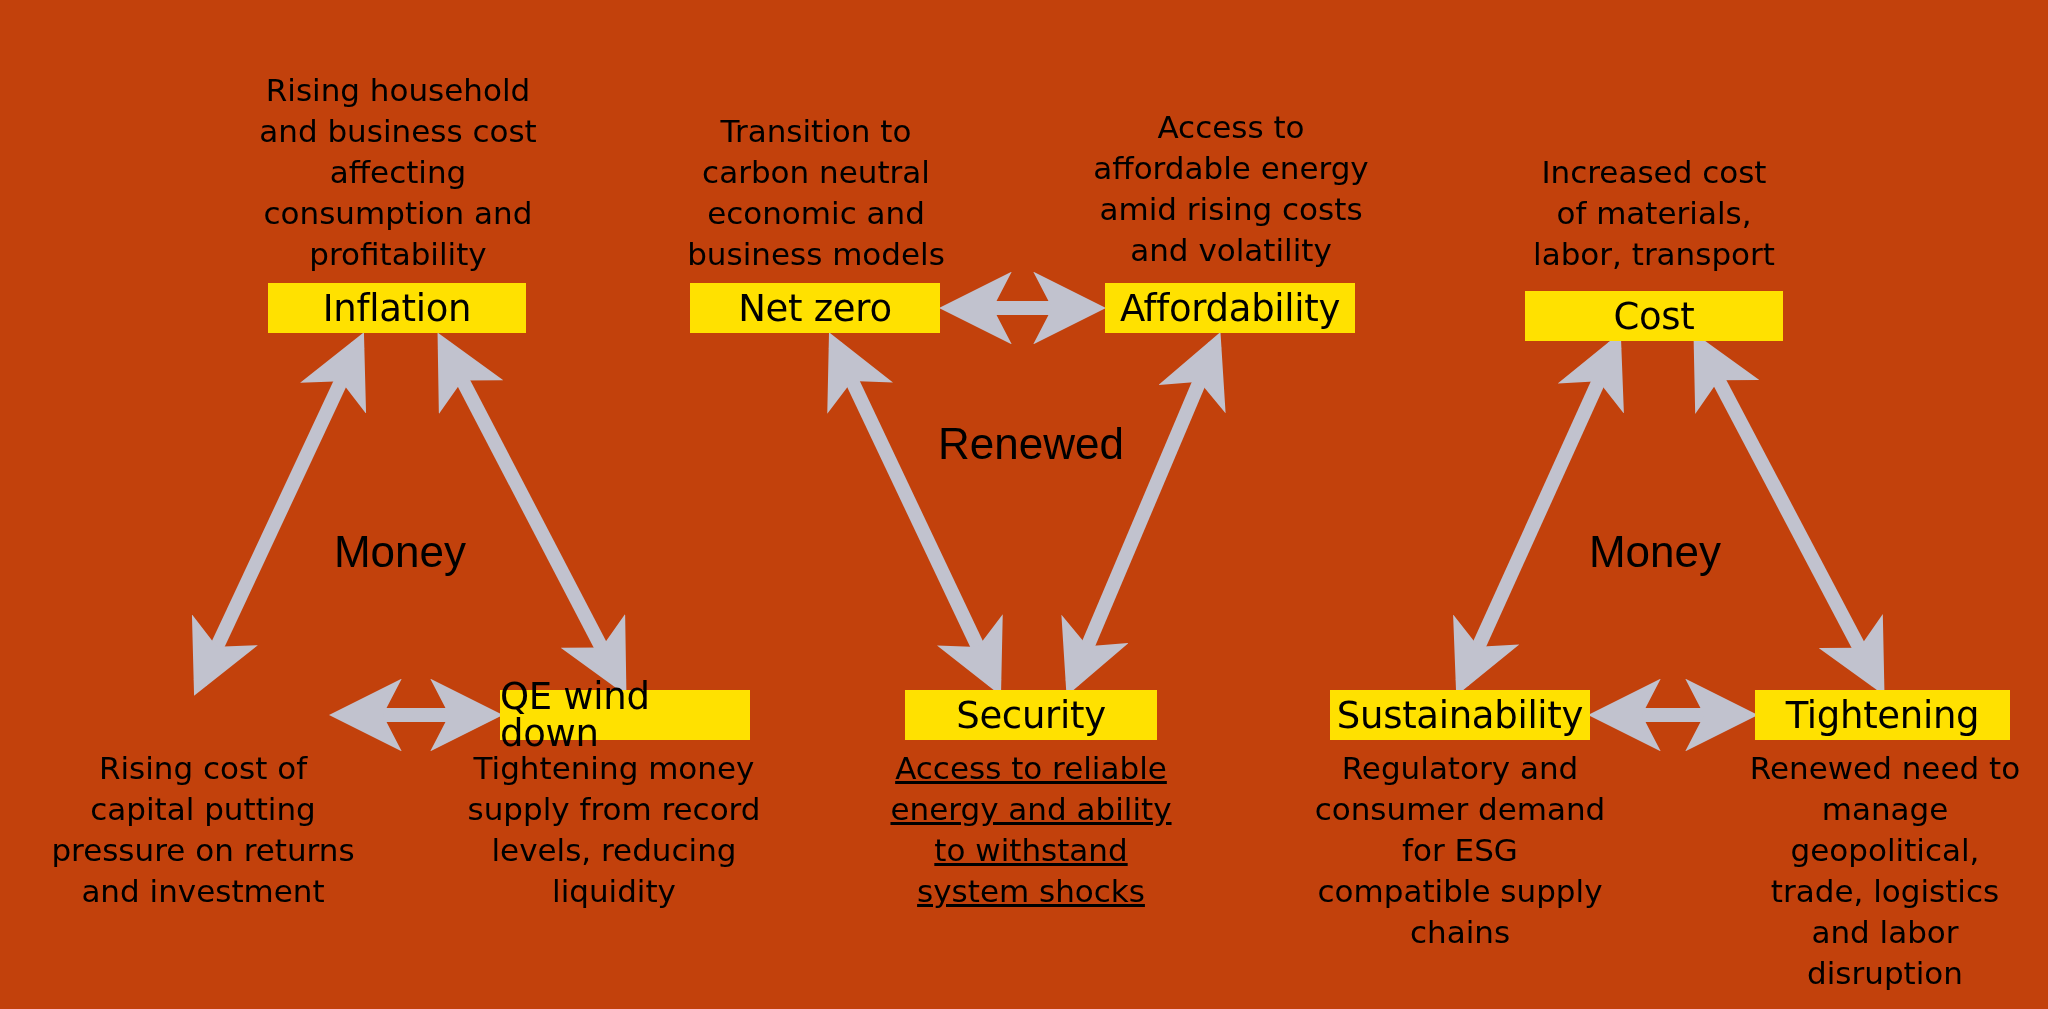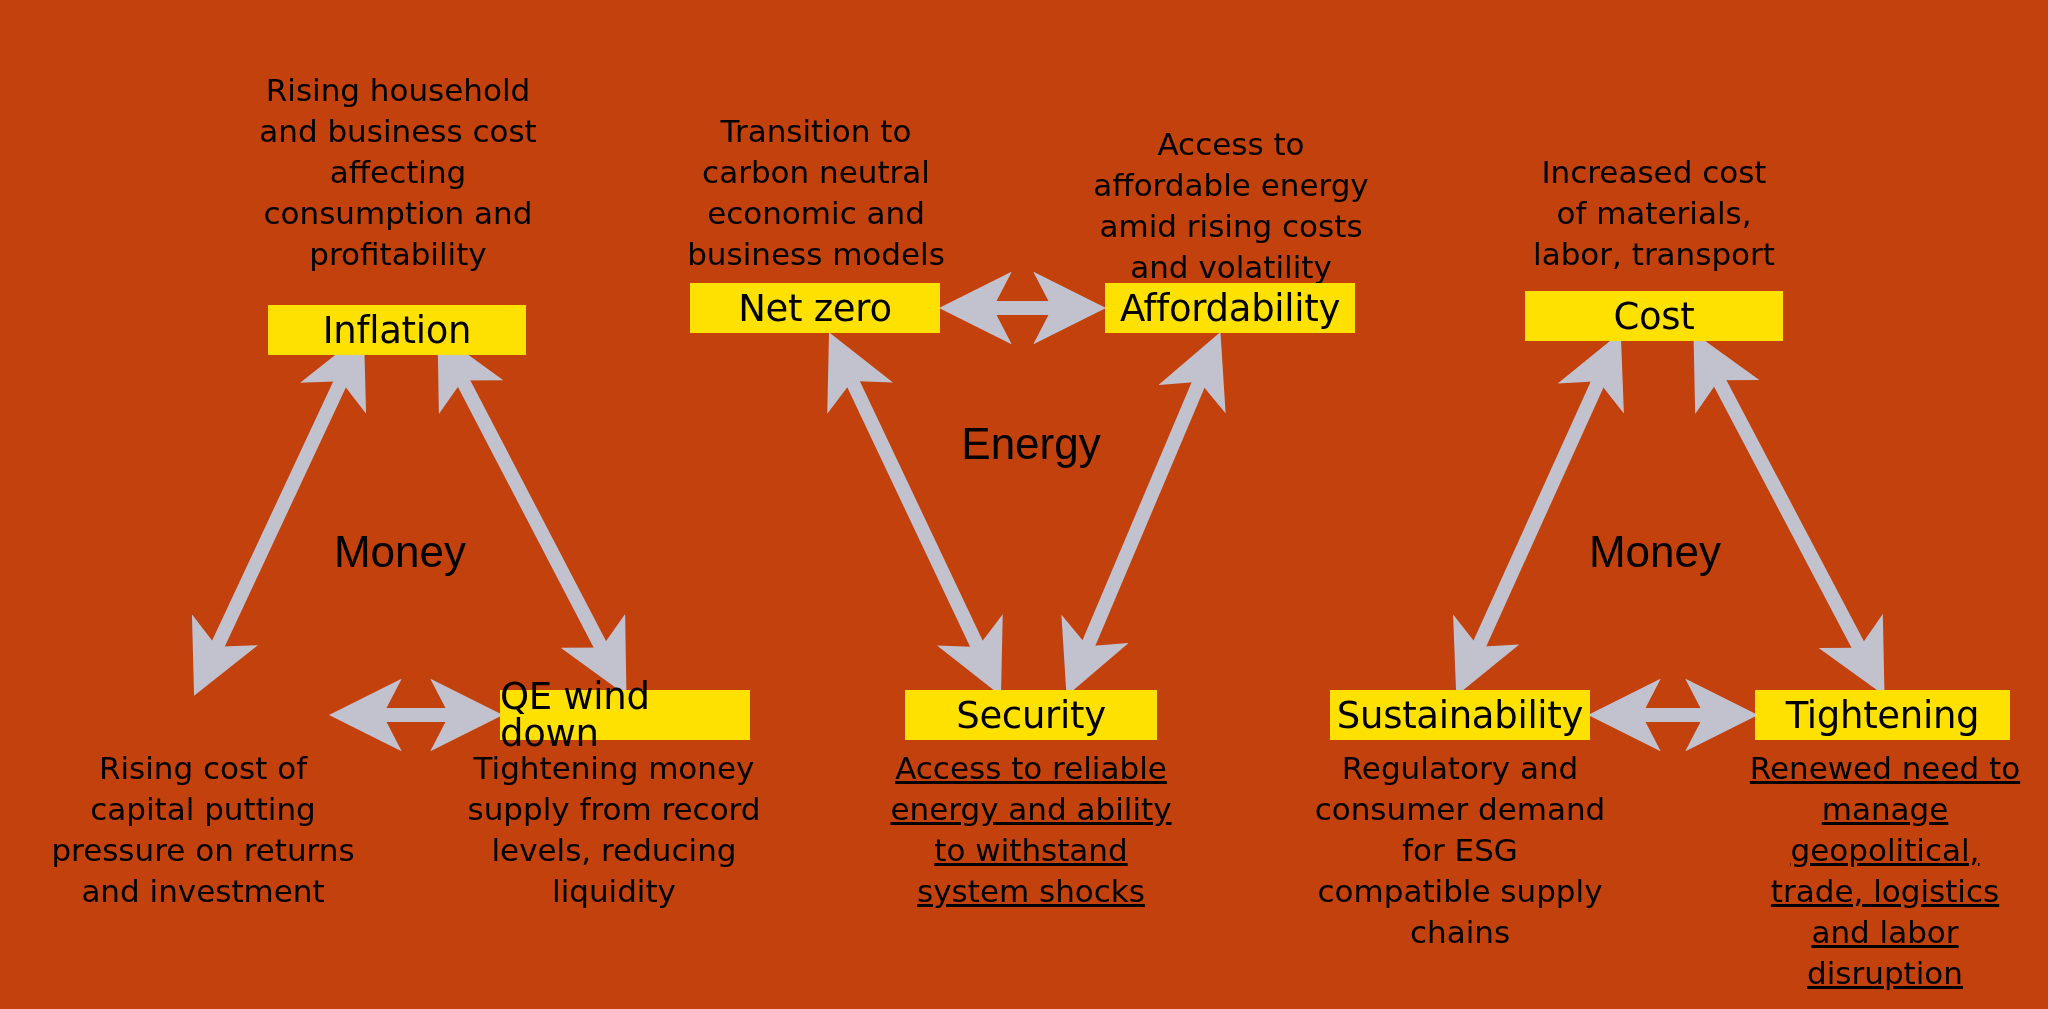--- a/index.html
+++ b/index.html
@@ -12,21 +12,21 @@
         font-size:37px;line-height:1;letter-spacing:-0.3px;box-sizing:border-box;}
 
   .desc{position:absolute;text-align:center;color:#000;
         font-family:"DejaVu Sans",sans-serif;font-size:31px;line-height:1.32;
         box-sizing:border-box;}
 
   .cluster-label{position:absolute;text-align:center;color:#000;
         font-family:"Liberation Sans",sans-serif;font-size:44px;line-height:1;}
 
   
-  #n-inflation   {left:268px;  top:283px; width:258px; height:50px;margin-top:22px;}
+  #n-inflation   {left:268px;  top:283px; width:258px; height:50px;}
   #d-inflation   {left:240px;  top:104px; width:316px;}
   #n-interest    {left:75px;   top:690px; width:256px; height:50px;}
   #d-interest    {left:48px;   top:748px; width:310px;}
   #n-qe          {left:500px;  top:690px; width:250px; height:50px;}
   #d-qe          {left:464px;  top:748px; width:300px;}
   #l-money       {left:255px;  top:530px; width:290px;}
 
   
   #n-netzero     {left:690px;  top:283px; width:250px; height:50px;}
   #d-netzero     {left:666px;  top:104px; width:300px;}
@@ -35,21 +35,21 @@
   #n-security    {left:905px;  top:690px; width:252px; height:50px;}
   #d-security    {left:890px;  top:748px; width:282px;text-decoration:underline;}
   #l-energy      {left:885px;  top:422px; width:292px;}
 
   
   #n-cost        {left:1525px; top:283px; width:258px; height:50px;margin-top:8px;}
   #d-cost        {left:1525px; top:134px; width:258px;}
   #n-sustain     {left:1330px; top:690px; width:260px; height:50px;}
   #d-sustain     {left:1312px; top:748px; width:296px;}
   #n-resilience  {left:1755px; top:690px; width:255px; height:50px;}
-  #d-resilience  {left:1740px; top:748px; width:290px;text-decoration:underline;}
+  #d-resilience  {left:1740px; top:748px; width:290px;}
   #l-supply      {left:1510px; top:530px; width:290px;}
 </style>
 </head>
 <body>
 
 <div id="stage">
 
   <svg class="arrows" viewBox="0 0 2048 1009">
     <defs>
       <marker id="ah" markerWidth="5.2" markerHeight="5.2" refX="4.2" refY="2.6" orient="auto" markerUnits="strokeWidth">
@@ -82,27 +82,27 @@
   <div class="desc" id="d-interest">Rising cost of capital putting pressure on returns and investment</div>
 
   <div class="node" id="n-qe">QE wind down</div>
   <div class="desc" id="d-qe">Tightening money supply from record levels, reducing liquidity</div>
 
   <div class="cluster-label" id="l-money">Money</div>
 
   <div class="desc" id="d-netzero" style="top: 111px;">Transition to carbon neutral economic and business models</div>
   <div class="node" id="n-netzero">Net zero</div>
 
-  <div class="desc" id="d-afford" style="top: 124px;">Access to affordable energy amid rising costs and volatility</div>
+  <div class="desc" id="d-afford" style="top: 107px;">Access to affordable energy amid rising costs and volatility</div>
   <div class="node" id="n-afford">Affordability</div>
 
   <div class="node" id="n-security">Security</div>
   <div class="desc" id="d-security">Access to reliable energy and ability to withstand system shocks</div>
 
-  <div class="cluster-label" id="l-energy">Energy</div>
+  <div class="cluster-label" id="l-energy">Renewed</div>
 
   <div class="desc" id="d-cost" style="top: 152px;">Increased cost of materials, labor, transport</div>
   <div class="node" id="n-cost">Cost</div>
 
   <div class="node" id="n-sustain">Sustainability</div>
   <div class="desc" id="d-sustain">Regulatory and consumer demand for ESG compatible supply chains</div>
 
   <div class="node" id="n-resilience">Tightening</div>
   <div class="desc" id="d-resilience">Renewed need to manage geopolitical, trade, logistics and labor disruption</div>
 

